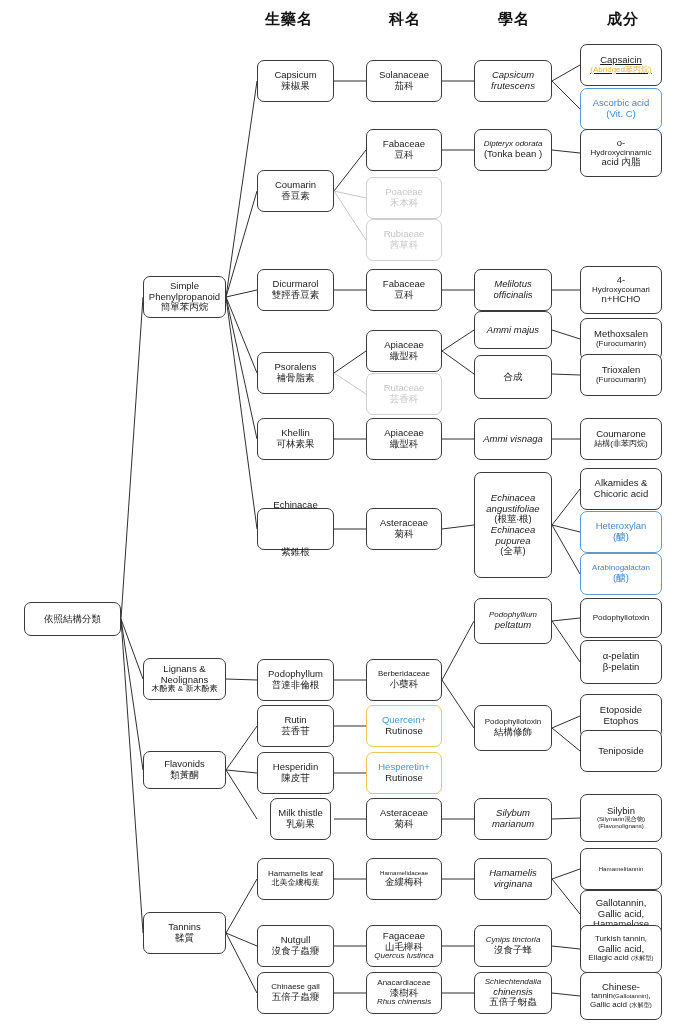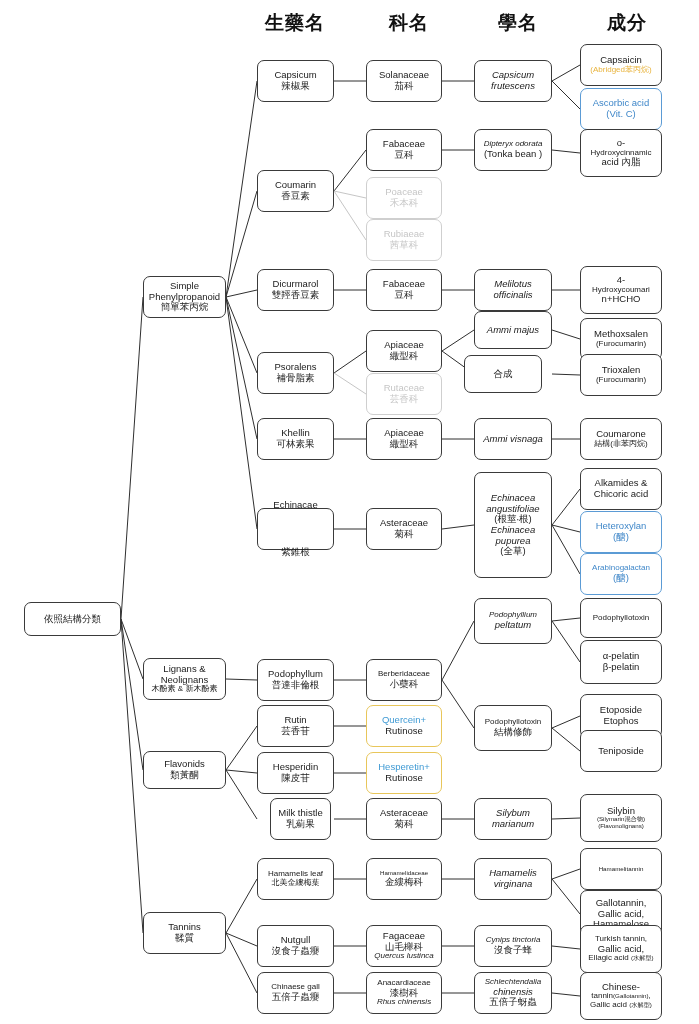--- a/index.html
+++ b/index.html
@@ -46,21 +46,21 @@
   .muted .ln { color: #c6c6c6; }
   .blue { border-color: #5b9bd5; }
   .blue .ln { color: #3f87c9; }
   .yellowbox { border-color: #e8c65a; }
   .amber { color: #e8b33c; }
   .cyan { color: #3f9ad4; }
   .colhead {
     position: absolute;
     font-family: "DejaVu Serif", serif;
     font-weight: bold;
-    font-size: 19px;
+    font-size: 15px;
     color: #111;
     letter-spacing: 1px;
     white-space: nowrap;
     text-align: center;
   }
   #title {
     position: absolute;
     left: 24px;
     top: 42px;
     font-size: 27px;
@@ -299,21 +299,21 @@
         <span class="ln it small">Dipteryx odorata</span>
         <span class="ln ">(Tonka bean )</span>
       </div>
       <div class="node" style="left: 474px; top: 269px; width: 78px; height: 42px;">
         <span class="ln it">Melilotus</span>
         <span class="ln it">officinalis</span>
       </div>
       <div class="node" style="left: 474px; top: 311px; width: 78px; height: 38px;">
         <span class="ln it">Ammi  majus</span>
       </div>
-      <div class="node" style="left: 464px; top: 355px; width: 78px; height: 38px;">
+      <div class="node" style="left: 474px; top: 355px; width: 78px; height: 44px;">
         <span class="ln ">合成</span>
       </div>
       <div class="node" style="left: 474px; top: 418px; width: 78px; height: 42px;">
         <span class="ln it">Ammi  visnaga</span>
       </div>
       <div class="node" style="left: 474px; top: 472px; width: 78px; height: 106px;">
         <span class="ln it">Echinacea</span>
         <span class="ln it">angustifoliae</span>
         <span class="ln ">(根莖‧根)</span>
         <span class="ln "> </span>
@@ -339,21 +339,21 @@
       </div>
       <div class="node" style="left: 474px; top: 925px; width: 78px; height: 42px;">
         <span class="ln it small">Cynips tinctoria</span>
         <span class="ln ">沒食子蜂</span>
       </div>
       <div class="node" style="left: 474px; top: 972px; width: 78px; height: 42px;">
         <span class="ln it small">Schlechtendalia</span>
         <span class="ln it">chinensis</span>
         <span class="ln ">五倍子蚜蟲</span>
       </div>
-      <div class="node" style="left: 580px; top: 44px; width: 82px; height: 42px;">
+      <div class="node" style="left: 580px; top: 44px; width: 82px; height: 42px; text-decoration: underline;">
         <span class="ln ">Capsaicin</span>
         <span class="ln amber small">(Abridged苯丙烷)</span>
       </div>
       <div class="node blue" style="left: 580px; top: 88px; width: 82px; height: 42px;">
         <span class="ln ">Ascorbic acid</span>
         <span class="ln ">(Vit. C)</span>
       </div>
       <div class="node" style="left: 580px; top: 129px; width: 82px; height: 48px;">
         <span class="ln ">o-</span>
         <span class="ln small">Hydroxycinnamic</span>

